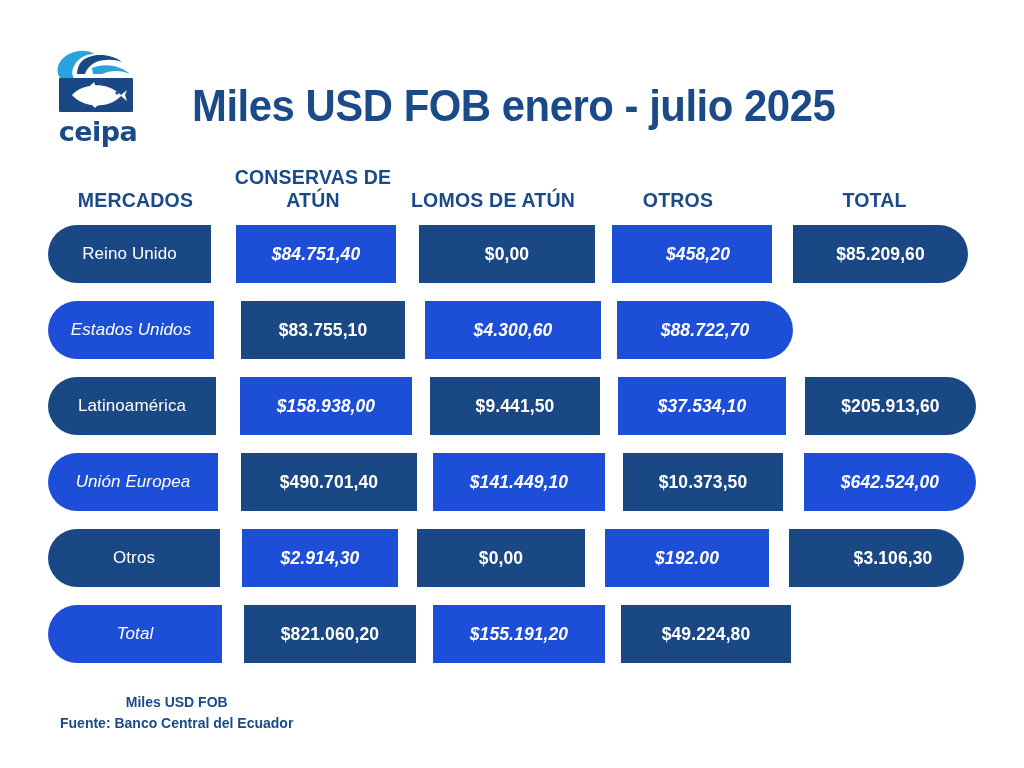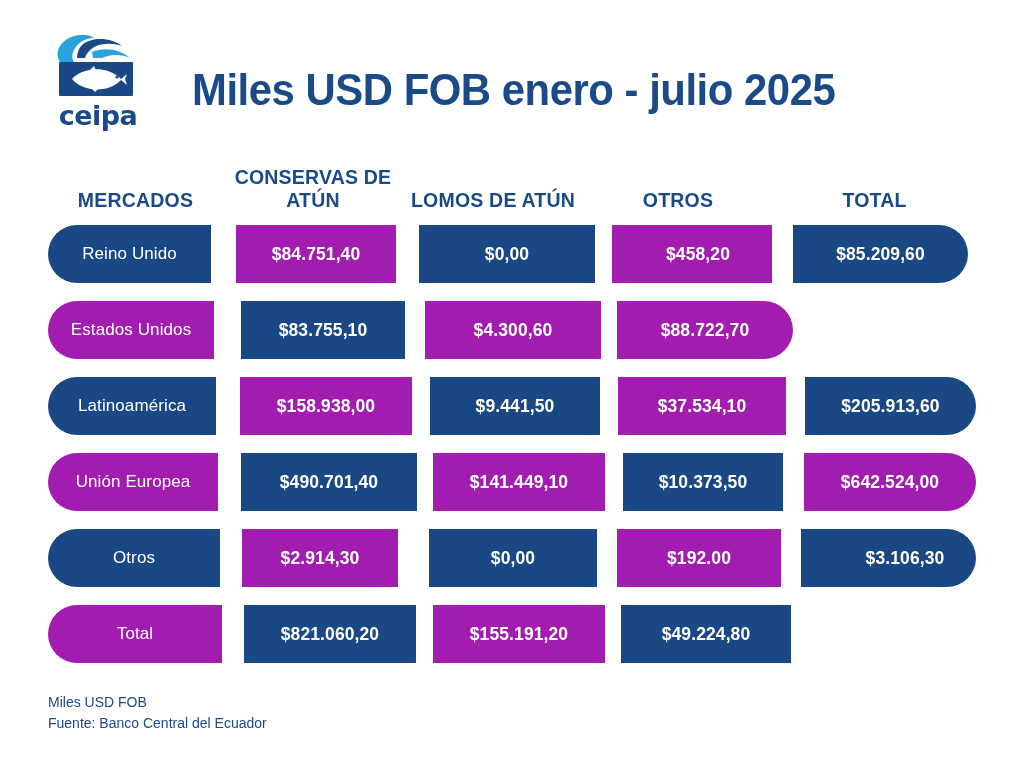--- a/index.html
+++ b/index.html
@@ -11,21 +11,21 @@
     height: 768px;
     background: #ffffff;
     font-family: "Liberation Sans", sans-serif;
     overflow: hidden;
     position: relative;
   }
 
   
   .header {
     position: absolute;
-    left: 0; top: 0;
+    left: 0; top: 16px;
     width: 1024px; height: 140px;
   }
   .logo {
     position: absolute;
     left: 48px; top: 30px;
     width: 100px; height: 100px;
   }
   .logo svg { display: block; }
   .logo-word {
     position: absolute;
@@ -89,33 +89,34 @@
     font-weight: bold;
     letter-spacing: 0.1px;
     box-sizing: border-box;
     white-space: nowrap;
   }
   .cell.market {
     font-weight: normal;
     font-size: 17px;
   }
   .cell.dark  { background: #1A4884; }
-  .cell.light { background: #a21caf; }
+  .cell.light { background: #1d4ed8; font-style: italic; }
   .cell.first { border-top-left-radius: 29px; border-bottom-left-radius: 29px; }
   .cell.last  { border-top-right-radius: 29px; border-bottom-right-radius: 29px; }
 
   
   .footer {
     position: absolute;
-    left: 48px;
+    left: 60px;
     top: 692px;
     font-size: 14px;
-    font-weight: normal;
+    font-weight: bold;
     color: #1B4A88;
     line-height: 1.5;
+    text-align: center;
   }
 </style>
 </head>
 <body>
 
 <div class="header">
 
   <div class="logo">
     <svg width="100" height="72" viewBox="0 0 100 72">
       <path d="M12 16 C20 4, 38 2, 46 8 C38 8, 30 12, 26 20 C23 26, 24 31, 28 34 L14 34 C9 30, 8 22, 12 16 Z" fill="#29A3DC"></path>
@@ -169,21 +170,21 @@
   <div class="row">
     <div class="cell market light first" style="width:170px;margin-right:23px;">Unión Europea</div>
     <div class="cell dark" style="width:176px;margin-right:16px;">$490.701,40</div>
     <div class="cell light" style="width:172px;margin-right:18px;">$141.449,10</div>
     <div class="cell dark" style="width:160px;margin-right:21px;">$10.373,50</div>
     <div class="cell light last" style="width:172px;">$642.524,00</div>
   </div>
 
   <div class="row">
     <div class="cell market dark first" style="width:172px;margin-right:22px;">Otros</div>
-    <div class="cell light" style="width:156px;margin-right:31px;">$2.914,30</div>
+    <div class="cell light" style="width:156px;margin-right:19px;">$2.914,30</div>
     <div class="cell dark" style="width:168px;margin-right:20px;">$0,00</div>
     <div class="cell light" style="width:164px;margin-right:20px;">$192.00</div>
     <div class="cell dark last" style="width:175px;padding-left:33px;">$3.106,30</div>
   </div>
 
   <div class="row">
     <div class="cell market light first" style="width:174px;margin-right:22px;">Total</div>
     <div class="cell dark" style="width:172px;margin-right:17px;">$821.060,20</div>
     <div class="cell light" style="width:172px;margin-right:16px;">$155.191,20</div>
     <div class="cell dark" style="width:170px;margin-right:17px;">$49.224,80</div>

